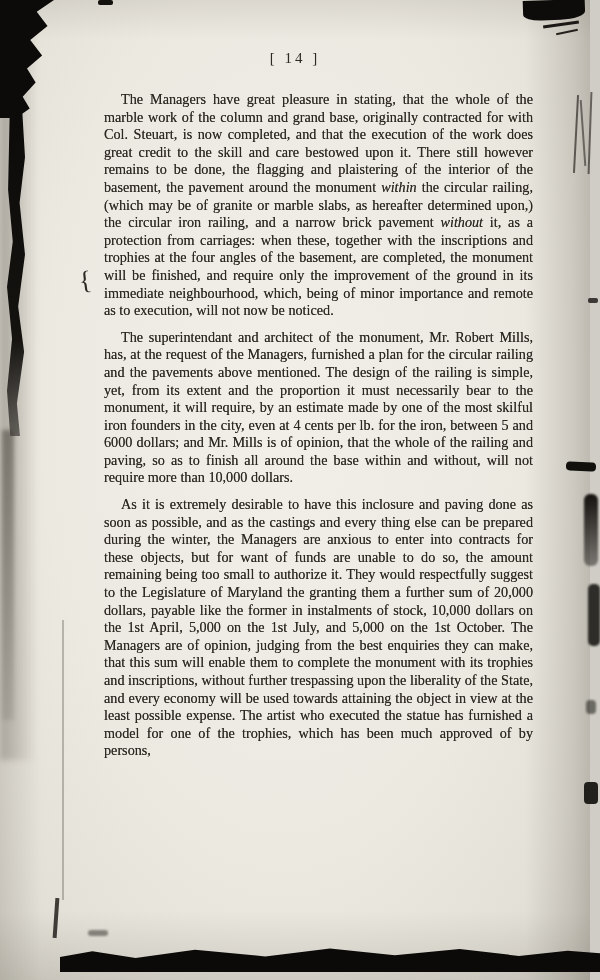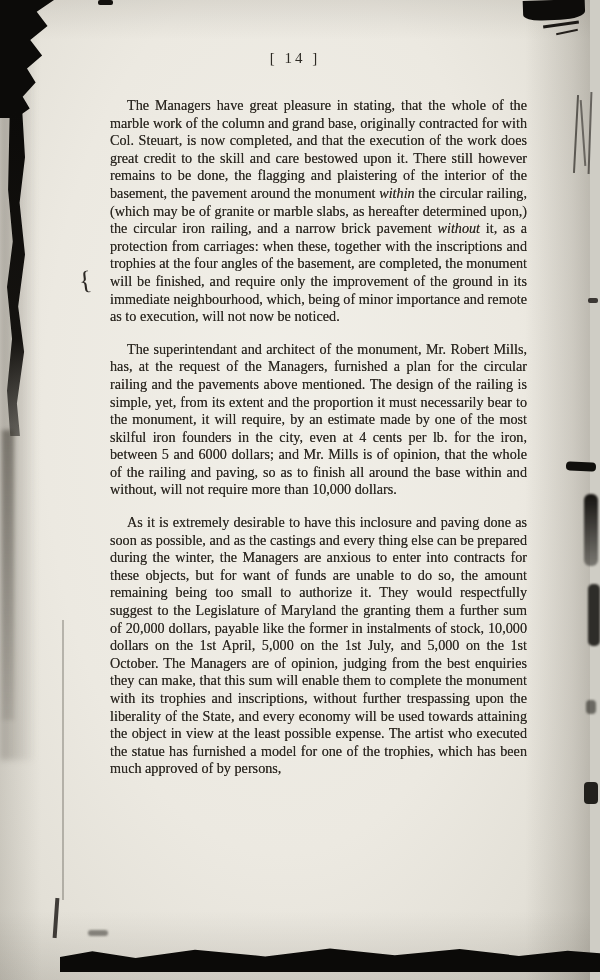--- a/index.html
+++ b/index.html
@@ -19,21 +19,21 @@
     position: absolute; top: 50px; left: 0; right: 0;
     text-align: center; font-size: 15px; letter-spacing: 3px;
     color: #2d2a24;
   }
   .text-block {
     position: absolute; left: 95px; top: 82px; width: 447px;
     font-size: 14.2px; line-height: 17.6px; text-align: justify;
     color: #2c2822;
     text-shadow: 0 0 0.4px rgba(44,40,34,.75);
   }
-  .text-block p { margin: 15px; text-indent: 17px; }
+  .text-block p { margin: 9px; text-indent: 17px; }
   .text-block em { font-style: italic; }
 
   .artifact { position: absolute; pointer-events: none; }
 
   .a-top-left-blob {
     left: 0; top: 0; width: 54px; height: 118px; background: #0c0b09;
     clip-path: polygon(0 0, 100% 0, 68% 10%, 88% 22%, 56% 34%, 78% 47%, 50% 58%, 66% 70%, 42% 82%, 55% 92%, 30% 100%, 0 100%);
   }
   .a-left-strip {
     left: 7px; top: 112px; width: 18px; height: 324px;

